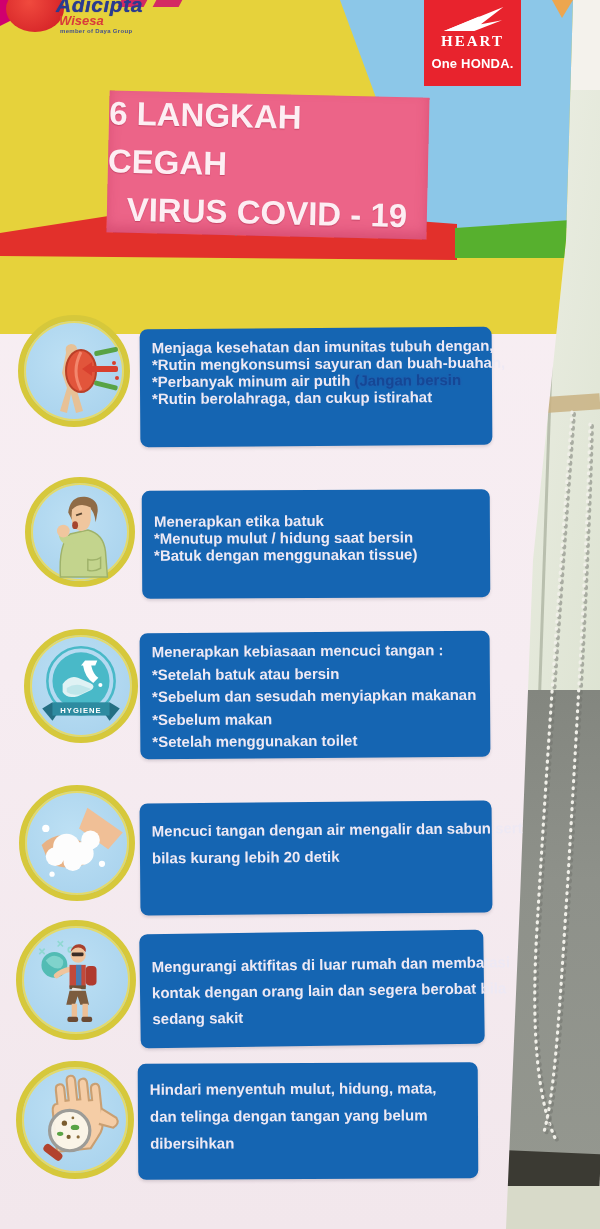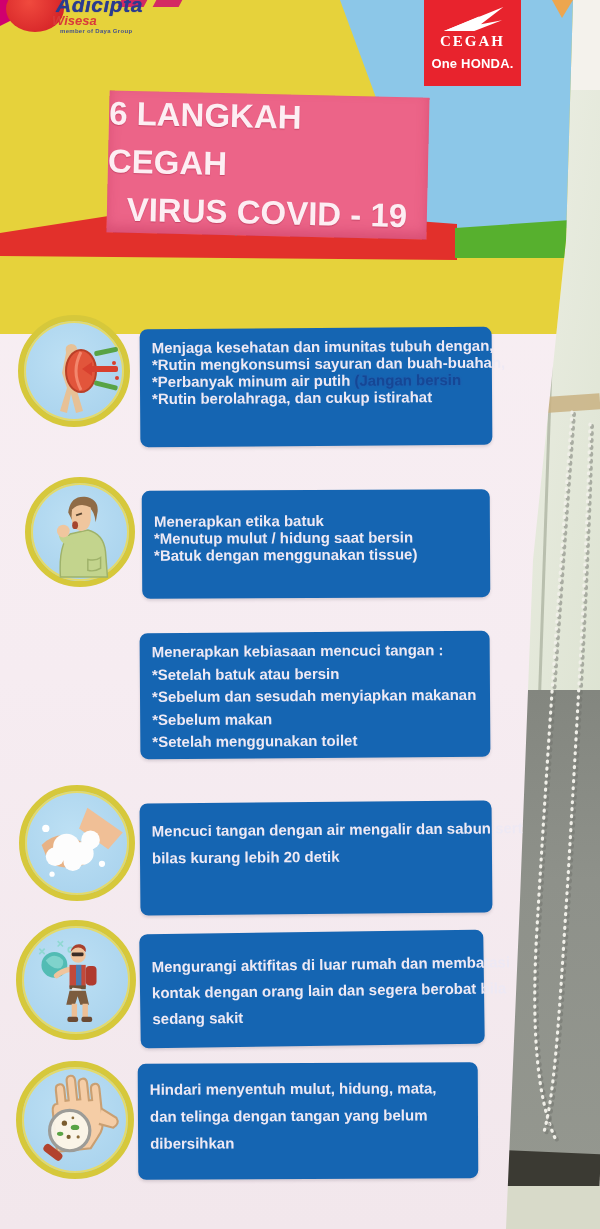--- a/index.html
+++ b/index.html
@@ -34,21 +34,21 @@
   .hd-orange{position:absolute;inset:0;background:#eda64e;
     clip-path:polygon(552px 0,573px 0,562px 18px);}
 
   
   .dealer{position:absolute;left:0;top:0;width:230px;height:48px;overflow:hidden;}
   .dealer-blob{position:absolute;left:6px;top:-14px;width:58px;height:46px;border-radius:50%;
     background:radial-gradient(circle at 40% 35%,#f04a3e,#cf1a22);}
   .dealer-slash{position:absolute;top:-2px;width:26px;height:9px;background:#d0006e;transform:skewX(-28deg);opacity:.8;}
   .dealer-name1{position:absolute;left:56px;top:-7px;font-size:21px;font-weight:bold;font-style:italic;
     color:#2a3b8f;letter-spacing:.5px;text-shadow:0 0 1px #2a3b8f;}
-  .dealer-name2{position:absolute;left:52px;top:13px;font-size:13px;font-weight:bold;font-style:italic;color:#d93a3a;}
+  .dealer-name2{position:absolute;left:59px;top:13px;font-size:13px;font-weight:bold;font-style:italic;color:#d93a3a;}
   .dealer-name3{position:absolute;left:60px;top:28px;font-size:6px;font-weight:bold;color:#44518f;letter-spacing:.3px;}
 
   
   .honda{position:absolute;left:424px;top:0;width:97px;height:86px;background:#e8232d;
     display:flex;flex-direction:column;align-items:center;}
   .honda-wing{margin-top:3px;width:66px;height:32px;}
   .honda-brand{font-family:"Liberation Serif",serif;font-weight:bold;color:#fff;font-size:15px;letter-spacing:2px;margin-top:-2px;}
   .honda-tagline{color:#fff;font-weight:bold;font-size:13px;margin-top:6px;letter-spacing:.2px;}
 
   
@@ -107,21 +107,21 @@
         <div class="dealer-name1">Adicipta</div>
         <div class="dealer-name2">Wisesa</div>
         <div class="dealer-name3">member of Daya Group</div>
       </div>
 
       <div class="honda">
         <svg class="honda-wing" viewBox="0 0 100 44">
           <path d="M6 40 L96 4 L62 30 L94 24 L52 40 Z" fill="#ffffff"></path>
           <path d="M6 40 L60 18 L40 40 Z" fill="#ffffff"></path>
         </svg>
-        <div class="honda-brand">CEGAH</div>
+        <div class="honda-brand">HEART</div>
         <div class="honda-tagline">One HONDA.</div>
       </div>
 
       <div class="title-box">
         <div class="title-line">6 LANGKAH CEGAH</div>
         <div class="title-line">VIRUS COVID - 19</div>
       </div>
     </div>
 
     <div class="step-badge" style="left:18px;top:315px;width:112px;height:112px;">
@@ -155,20 +155,34 @@
         <path d="M42 58 Q34 60 33 53" stroke="#c3d48d" stroke-width="9" fill="none"></path>
         <circle cx="33" cy="49" r="6.5" fill="#f0c69e"></circle>
       </svg>
     </div>
     <div class="step-box" style="left:142px;top:490px;width:348px;height:108px;padding-top:22px;transform:rotate(-0.3deg);">
       <div class="ln">Menerapkan etika batuk</div>
       <div class="ln">*Menutup mulut / hidung saat bersin</div>
       <div class="ln">*Batuk dengan menggunakan tissue)</div>
     </div>
 
+    <div class="step-badge" style="left:24px;top:629px;width:114px;height:114px;">
+      <svg viewBox="0 0 100 100">
+        <circle cx="50" cy="45" r="33" fill="none" stroke="#49b9c8" stroke-width="2.5"></circle>
+        <circle cx="50" cy="45" r="28" fill="#49b9c8"></circle>
+        <path d="M54 25 h12 l-2 5 h-4 q2 9 7 12 l-5 5 q-8 -5 -10 -17 h-2 z" fill="#ffffff"></path>
+        <circle cx="69" cy="49" r="2" fill="#ffffff"></circle>
+        <path d="M32 48 q7 -9 15 -6 l12 5 q6 3 1 7 l-13 6 q-11 3 -15 -4 z" fill="#dff2f4"></path>
+        <path d="M36 52 q8 -5 16 -2 l8 3 -10 5 q-9 2 -14 -2 z" fill="#bfe6ea"></path>
+        <polygon points="22,66 12,72 22,84 27,77" fill="#236f83"></polygon>
+        <polygon points="78,66 88,72 78,84 73,77" fill="#236f83"></polygon>
+        <rect x="22" y="66" width="56" height="13" fill="#2d8ba0"></rect>
+        <text x="50" y="76" font-size="7.5" fill="#ffffff" text-anchor="middle" font-weight="bold" letter-spacing="1">HYGIENE</text>
+      </svg>
+    </div>
     <div class="step-box" style="left:140px;top:632px;width:350px;height:126px;padding-top:8px;transform:rotate(-0.4deg);">
       <div class="ln" style="line-height:22.5px;">Menerapkan kebiasaan mencuci tangan :</div>
       <div class="ln" style="line-height:22.5px;">*Setelah batuk atau bersin</div>
       <div class="ln" style="line-height:22.5px;">*Sebelum dan sesudah menyiapkan makanan</div>
       <div class="ln" style="line-height:22.5px;">*Sebelum makan</div>
       <div class="ln" style="line-height:22.5px;">*Setelah menggunakan toilet</div>
     </div>
 
     <div class="step-badge" style="left:19px;top:785px;width:116px;height:116px;">
       <svg viewBox="0 0 100 100">

